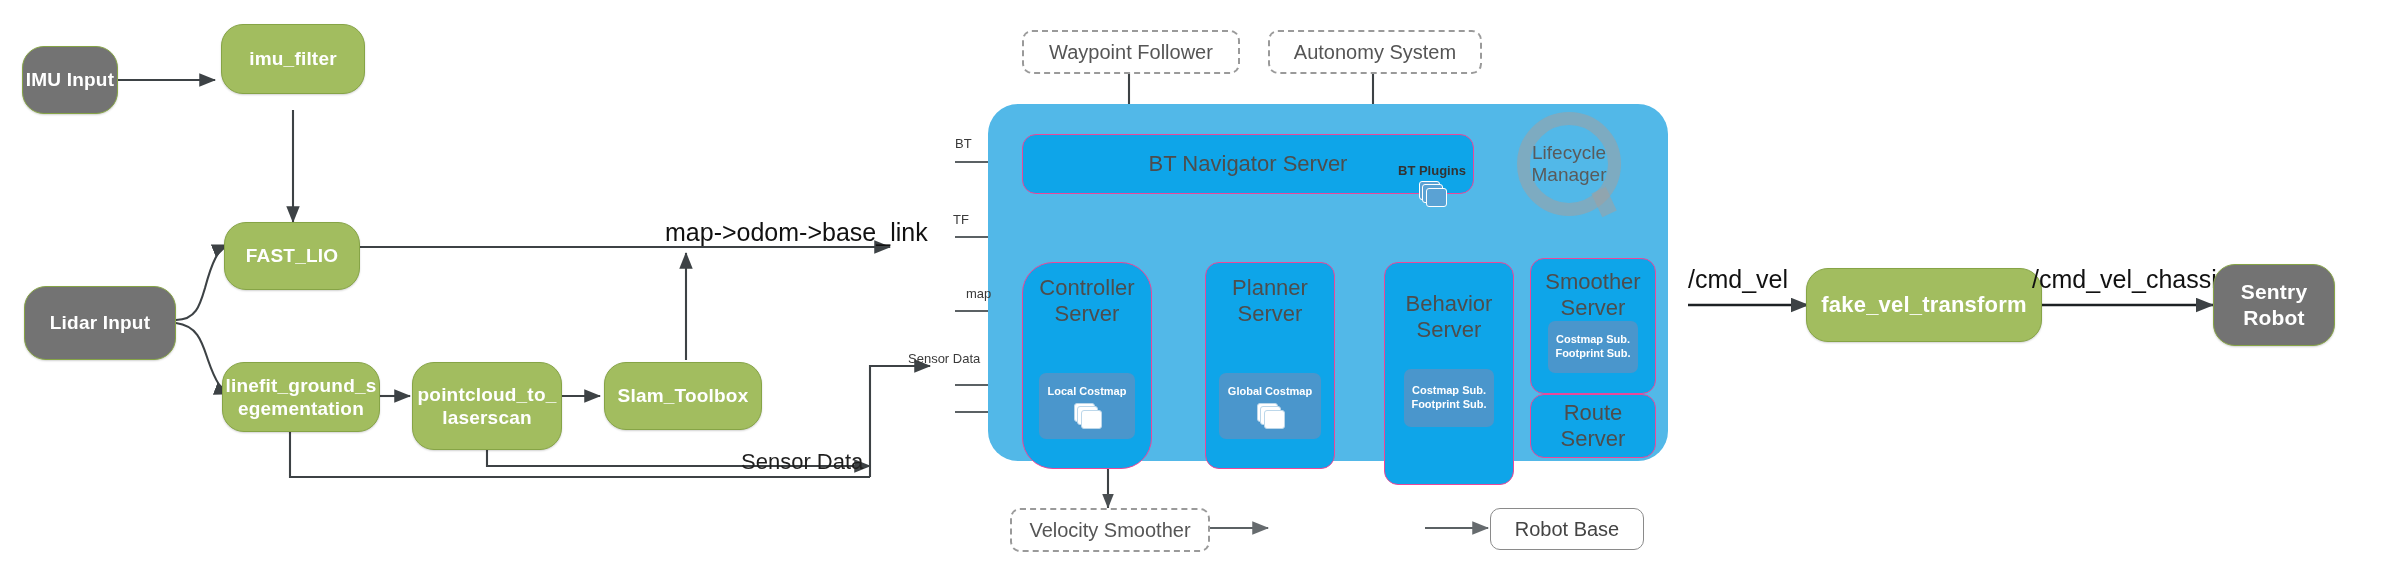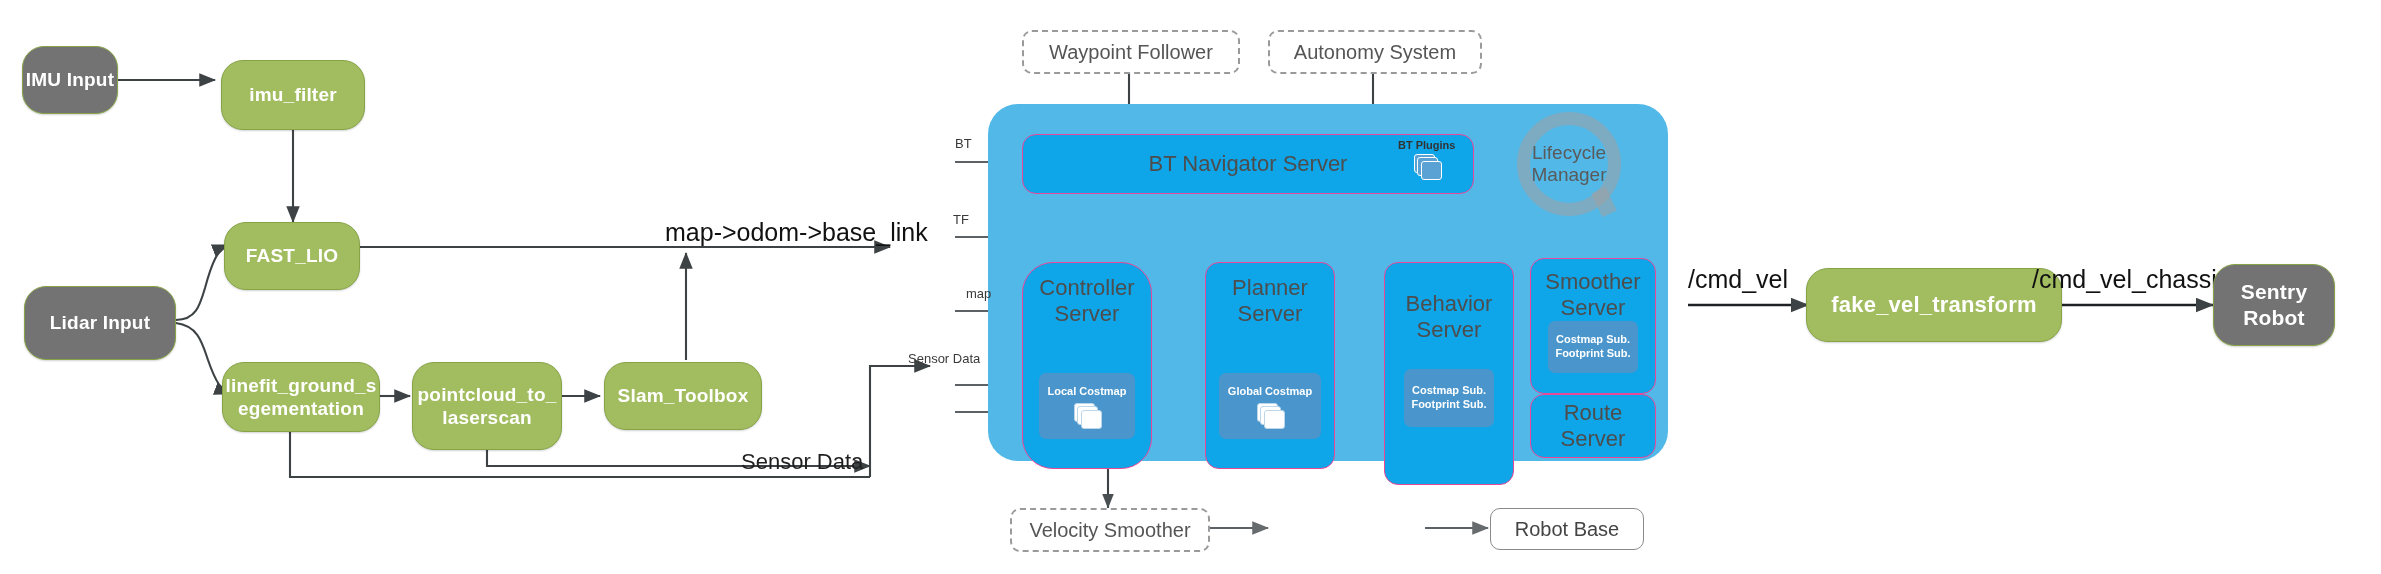--- a/index.html
+++ b/index.html
@@ -41,21 +41,21 @@
 
   .lcm{position:absolute;display:flex;flex-direction:column;align-items:center;justify-content:center;
        color:#5a5a5a;font-size:19px;line-height:1.15;text-align:center;}
   .lcm .ring{position:absolute;width:78px;height:78px;border:13px solid rgba(160,160,160,.55);
              border-radius:50%;left:50%;top:50%;transform:translate(-50%,-50%);z-index:0;}
   .lcm .ring:after{content:"";position:absolute;width:16px;height:26px;background:rgba(160,160,160,.55);
              right:-4px;bottom:-12px;transform:rotate(-25deg);}
   .lcm span{position:relative;z-index:1;}
 
   .bt-plug{position:absolute;display:flex;flex-direction:column;align-items:center;}
-  .bt-plug .cap{font-size:11px;font-weight:700;color:#333;margin-bottom:3px;}
+  .bt-plug .cap{font-size:13px;font-weight:700;color:#333;margin-bottom:3px;margin-top:24px;}
   .stack{position:relative;width:26px;height:24px;}
   .stack i{position:absolute;display:block;width:19px;height:17px;background:#5aa2d4;
            border:1.4px solid #ffffff;border-radius:3px;}
   .stack i:nth-child(1){left:0;top:0;}
   .stack i:nth-child(2){left:3px;top:3px;}
   .stack i:nth-child(3){left:7px;top:7px;}
   .stack.w i{background:#ffffff;border-color:#bcd7ea;}
 </style>
 </head>
 <body>
@@ -139,21 +139,21 @@
     <g stroke="#1d2124" stroke-width="2.3" fill="none">
       <path d="M1688,305 L1808,305" marker-end="url(#ah)"></path>
       <path d="M2028,305 L2213,305" marker-end="url(#ah)"></path>
     </g>
   </svg>
 
   <div class="node pill cyan" style="left:22px;top:46px;width:96px;height:68px;">
     <span>IMU Input</span>
   </div>
 
-  <div class="node pill green" style="left:221px;top:60px;width:144px;height:70px;">
+  <div class="node pill green" style="left:221px;top:24px;width:144px;height:70px;">
     <span>imu_filter</span>
   </div>
 
   <div class="node pill cyan" style="left:24px;top:286px;width:152px;height:74px;">
     <span>Lidar Input</span>
   </div>
 
   <div class="node pill green" style="left:224px;top:222px;width:136px;height:68px;">
     <span>FAST_LIO</span>
   </div>
@@ -259,21 +259,21 @@
 
   <div class="dashbox" style="left:1010px;top:508px;width:196px;height:40px;">
     <span>Velocity Smoother</span>
   </div>
   <div class="solidbox" style="left:1490px;top:508px;width:152px;height:40px;">
     <span>Robot Base</span>
   </div>
 
   <div class="lbl xl" style="left:1688px;top:265px;">/cmd_vel</div>
 
-  <div class="node pill green" style="left:1806px;top:268px;width:256px;height:74px;font-size:22px;">
+  <div class="node pill green" style="left:1806px;top:268px;width:236px;height:74px;font-size:22px;">
     <span>fake_vel_transform</span>
   </div>
 
   <div class="lbl xl" style="left:2032px;top:265px;">/cmd_vel_chassis</div>
 
   <div class="node pill cyan" style="left:2213px;top:264px;width:122px;height:82px;flex-direction:column;font-size:21px;">
     <span>Sentry</span>
     <span>Robot</span>
   </div>
 

